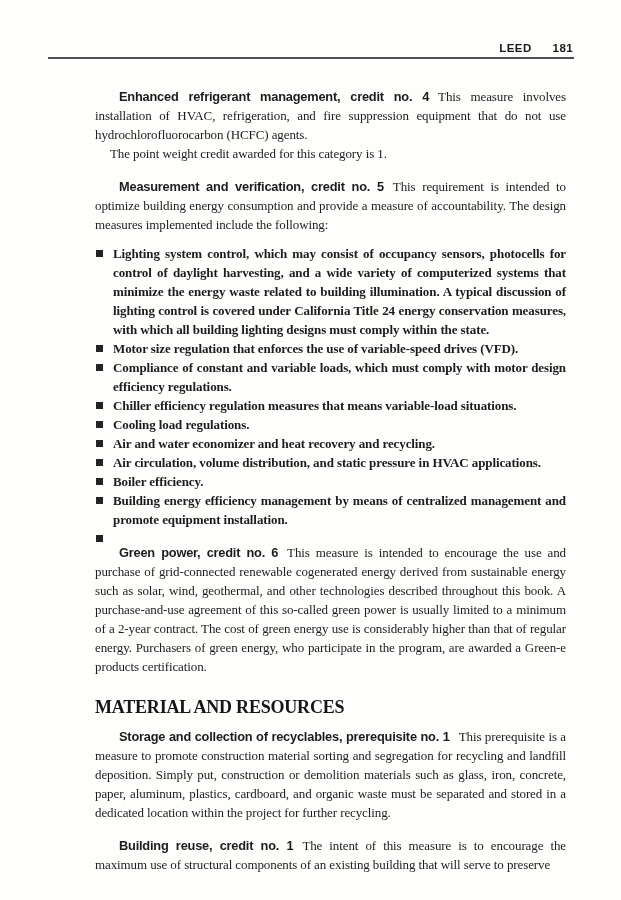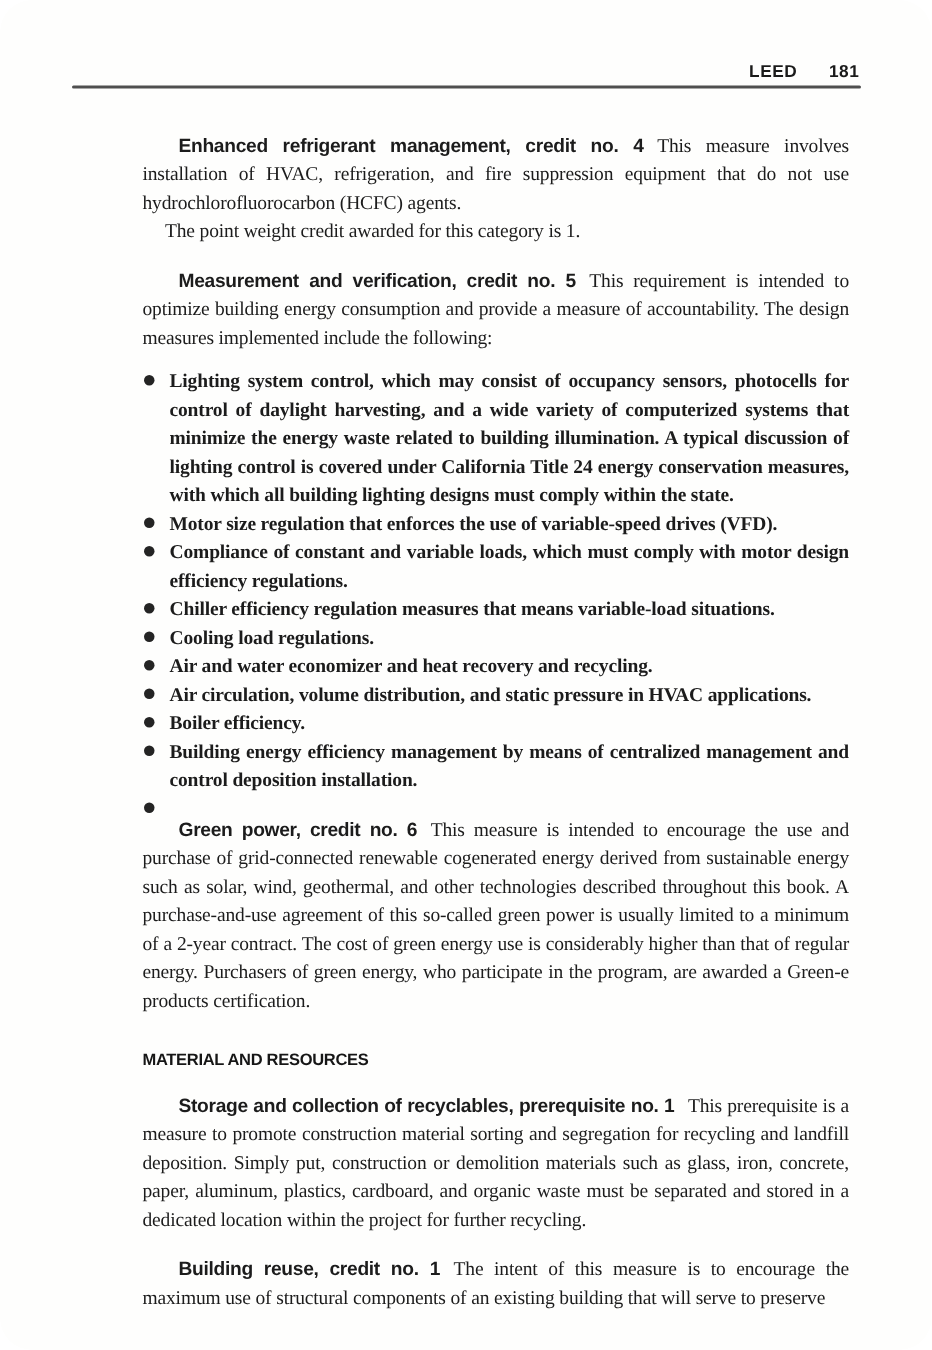--- a/index.html
+++ b/index.html
@@ -1,15 +1,15 @@
 <!DOCTYPE html>
 <html><head>
 <meta charset="utf-8">
 <style>
-  * { box-sizing: border-box; margin: 0; padding: 0; border-radius: 21px; }
+  * { box-sizing: border-box; margin: 0; padding: 0; }
   html, body { background: #ffffff; }
   .page {
     position: relative;
     width: 621px;
     height: 900px;
     background: #fefefd;
     overflow: hidden;
     padding-top: 42px;
     font-family: "Liberation Serif", serif;
     color: #1c1c1c;
@@ -67,23 +67,23 @@
   }
   .sq {
     position: absolute;
     left: 1px;
     top: 5.5px;
     width: 7px;
     height: 7px;
     background: #242424;
   }
   .section-heading {
-    font-family: Liberation Sans, sans-serif;
+    font-family: Liberation Serif, serif;
     font-weight: bold;
-    font-size: 11px;
+    font-size: 18px;
     letter-spacing: -0.2px;
     margin-top: 22px;
     color: #161616;
   }
   .para.after-section { margin-top: 10px; }
 </style>
 </head>
 <body>
 
 <div class="page">
@@ -103,21 +103,21 @@
 
     <ul class="bullets">
       <li><span class="sq"></span><span>Lighting system control, which may consist of occupancy sensors, photocells for control of daylight harvesting, and a wide variety of computerized systems that minimize the energy waste related to building illumination. A typical discussion of lighting control is covered under California Title 24 energy conservation measures, with which all building lighting designs must comply within the state.</span></li>
       <li><span class="sq"></span><span>Motor size regulation that enforces the use of variable-speed drives (VFD).</span></li>
       <li><span class="sq"></span><span>Compliance of constant and variable loads, which must comply with motor design efficiency regulations.</span></li>
       <li><span class="sq"></span><span>Chiller efficiency regulation measures that means variable-load situations.</span></li>
       <li><span class="sq"></span><span>Cooling load regulations.</span></li>
       <li><span class="sq"></span><span>Air and water economizer and heat recovery and recycling.</span></li>
       <li><span class="sq"></span><span>Air circulation, volume distribution, and static pressure in HVAC applications.</span></li>
       <li><span class="sq"></span><span>Boiler efficiency.</span></li>
-      <li><span class="sq"></span><span>Building energy efficiency management by means of centralized management and control deposition installation.</span></li>
+      <li><span class="sq"></span><span>Building energy efficiency management by means of centralized management and promote equipment installation.</span></li>
       <li><span class="sq"></span></li>
     </ul>
 
 
     <p class="para"><span class="runin">Green power, credit no. 6</span><span>This measure is intended to encourage the use and purchase of grid-connected renewable cogenerated energy derived from sustainable energy such as solar, wind, geothermal, and other technologies described throughout this book. A purchase-and-use agreement of this so-called green power is usually limited to a minimum of a 2-year contract. The cost of green energy use is considerably higher than that of regular energy. Purchasers of green energy, who participate in the program, are awarded a Green-e products certification.</span></p>
 
     <h2 class="section-heading">MATERIAL AND RESOURCES</h2>
 
     <p class="para after-section"><span class="runin">Storage and collection of recyclables, prerequisite no. 1</span><span>This prerequisite is a measure to promote construction material sorting and segregation for recycling and landfill deposition. Simply put, construction or demolition materials such as glass, iron, concrete, paper, aluminum, plastics, cardboard, and organic waste must be separated and stored in a dedicated location within the project for further recycling.</span></p>
 

